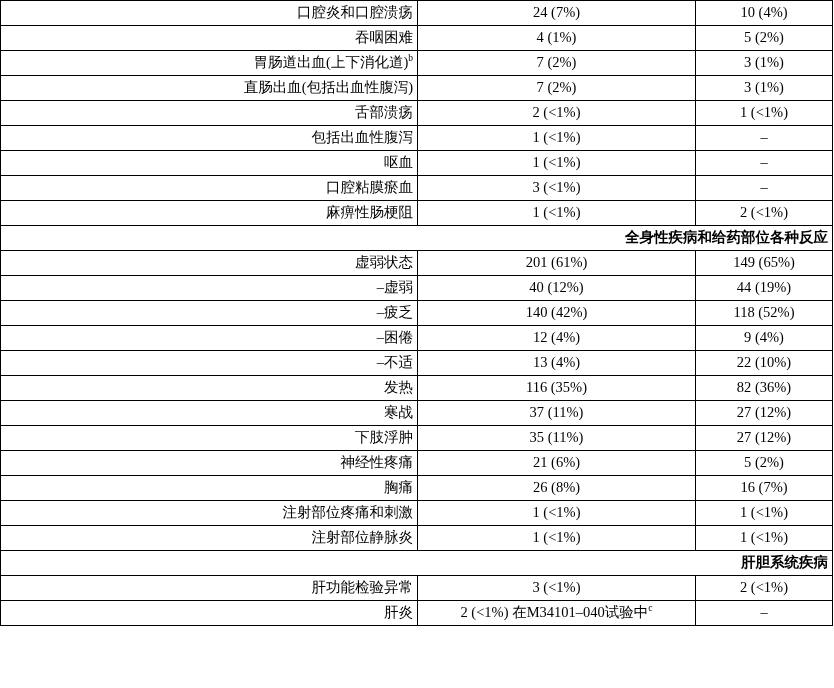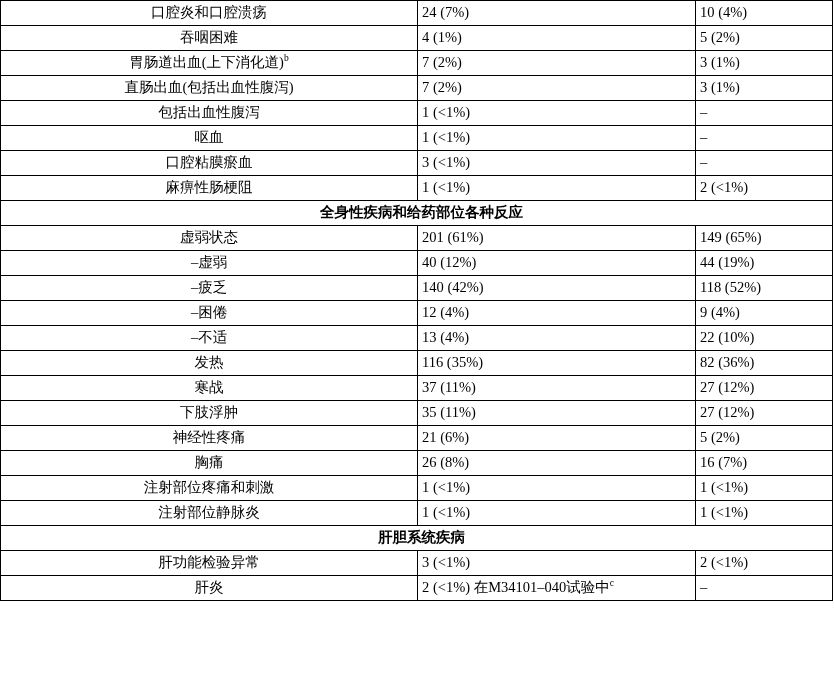--- a/index.html
+++ b/index.html
@@ -33,29 +33,30 @@
   table.adverse-table td {
     border: 1px solid #000000;
     padding: 1px 4px 2px 4px;
     height: 21px;
     line-height: 1.12;
     vertical-align: middle;
     white-space: nowrap;
     overflow: hidden;
   }
   td.term {
+    text-align: right;
+    padding-left: 6px;
+  }
+  td.num {
     text-align: center;
-    padding-left: 6px;
-  }
-  td.num {
     font-family: Liberation Serif, serif;
   }
   tr.section td {
     font-weight: bold;
-    text-align: center;
+    text-align: right;
     padding-left: 14px;
   }
   .indent {
     padding-left: 30px;
   }
   sup {
     font-size: 9.5px;
     vertical-align: super;
     line-height: 0;
   }
@@ -85,20 +86,25 @@
           <td class="term"><span>胃肠道出血(上下消化道)</span><sup>b</sup></td>
           <td class="num"><span>7  (2%)</span></td>
           <td class="num">3  (1%)</td>
         </tr>
         <tr>
           <td class="term"><span>直肠出血(包括出血性腹泻)</span></td>
           <td class="num"><span>7  (2%)</span></td>
           <td class="num">3  (1%)</td>
         </tr>
         <tr>
+          <td class="term"><span>舌部溃疡</span></td>
+          <td class="num"><span>2  (&lt;1%)</span></td>
+          <td class="num">1  (&lt;1%)</td>
+        </tr>
+        <tr>
           <td class="term"><span>包括出血性腹泻</span></td>
           <td class="num"><span>1  (&lt;1%)</span></td>
           <td class="num">–</td>
         </tr>
         <tr>
           <td class="term"><span>呕血</span></td>
           <td class="num"><span>1  (&lt;1%)</span></td>
           <td class="num">–</td>
         </tr>
         <tr>

